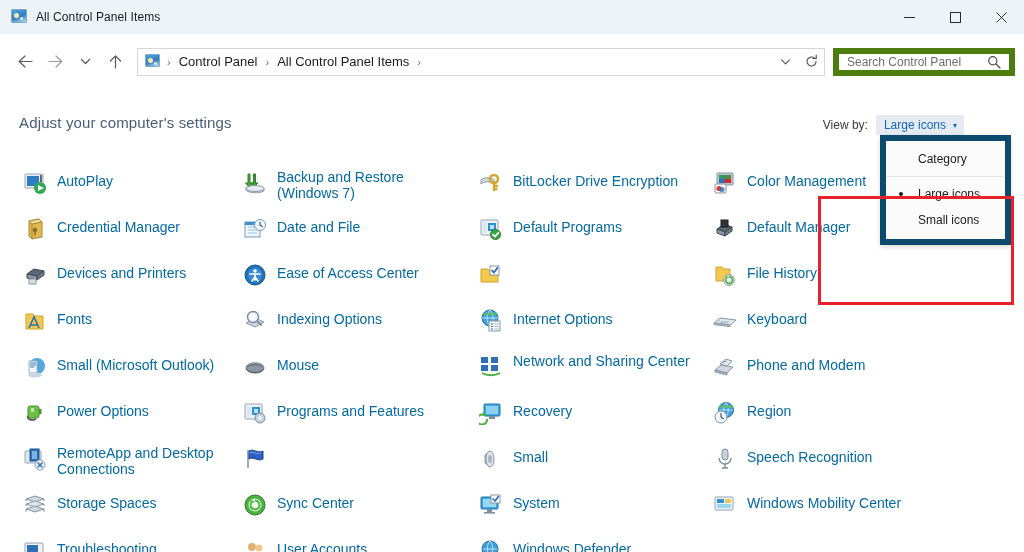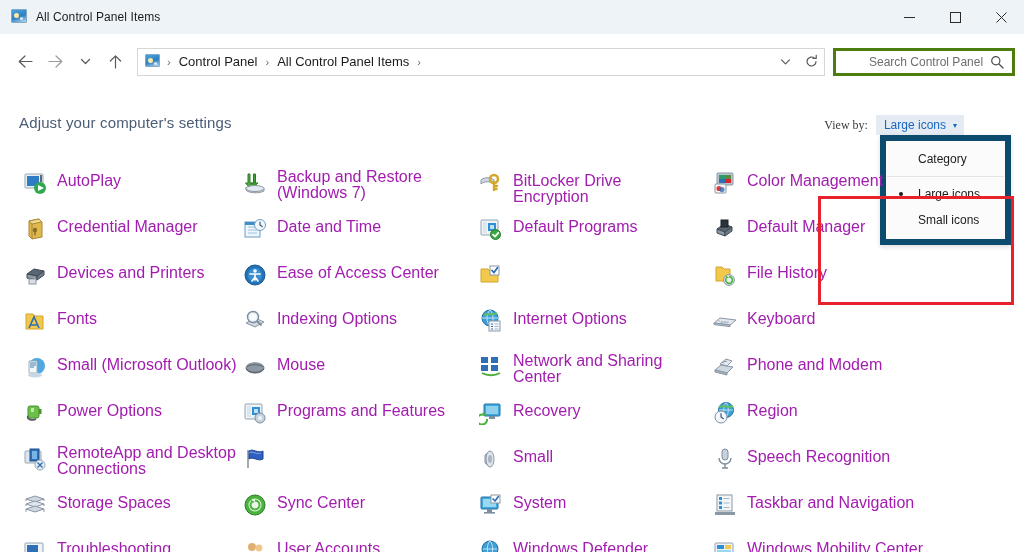--- a/index.html
+++ b/index.html
@@ -73,22 +73,22 @@
   .crumb-sep {
     font-size: 11px; color: #6d6d6d; padding: 0 6px; user-select: none;
   }
   .addr-right { margin-left: auto; display: flex; align-items: center; }
   .addr-chev, .addr-refresh {
     width: 26px; height: 26px; display: flex;
     align-items: center; justify-content: center; color: #555;
   }
   .searchbox {
     margin-left: 8px; width: 182px; height: 28px;
-    border: 3px solid #4d7c0f; background: #fff;
-    display: flex; align-items: center; padding-left: 25px;
+    border: 6px solid #4d7c0f; background: #fff;
+    display: flex; align-items: center;
   }
   .search-text {
     margin-left: 8px; font-size: 12px; color: #6e6e6e; white-space: nowrap;
   }
   .search-icon {
     margin-left: auto; margin-right: 8px; color: #4d4d4d;
     display: flex; align-items: center;
   }
 
   
@@ -98,21 +98,21 @@
   }
   .page-heading {
     position: absolute; left: 19px; top: 16px;
     font-size: 15px; color: #4a5d75; letter-spacing: .15px;
   }
 
   .viewby {
     position: absolute; right: 60px; top: 17px;
     display: flex; align-items: center; height: 20px;
   }
-  .viewby-label { font-size: 12px; color: #3a3a3a; margin-right: 8px; font-family: Liberation Serif, serif; }
+  .viewby-label { font-size: 12px; color: #3a3a3a; margin-right: 8px; }
   .viewby-combo {
     display: flex; align-items: center; height: 20px;
     background: #e5ebf3; padding: 0 7px 0 8px;
   }
   .viewby-value { font-size: 12px; color: #1767c2; }
   .viewby-caret { margin-left: 7px; font-size: 8px; color: #1767c2; }
 
   
   .dropdown {
     position: absolute; left: 880px; top: 37px;
@@ -152,22 +152,22 @@
   .cp-item {
     position: relative; height: 46px;
     display: flex; align-items: flex-start; padding-top: 3px;
   }
   .cp-item .ico {
     width: 26px; height: 26px; flex: none;
     display: flex; align-items: center; justify-content: center;
     margin-top: 1px;
   }
   .cp-item .lbl {
-    margin-left: 9px; font-size: 16px; line-height: 16px;
-    color: #a21caf; padding-top: 4px; max-width: 186px;
+    margin-left: 9px; font-size: 14px; line-height: 16px;
+    color: #0369a1; padding-top: 4px; max-width: 186px;
   }
   .cp-item.two .lbl { padding-top: 0px; }
 
   svg { display: block; }
 </style>
 </head>
 <body>
 
 <div class="titlebar">
   <div class="titlebar-icon">
@@ -412,21 +412,21 @@
       <div class="cp-item">
         <span class="ico">
           <svg width="24" height="24" viewBox="0 0 24 24">
             <rect x="2" y="5" width="15" height="15" fill="#eef5fb" stroke="#6f9ec6"></rect>
             <rect x="2" y="5" width="15" height="3" fill="#3f8ec8"></rect>
             <path d="M5 10 h9 M5 13 h9 M5 16 h9" stroke="#9dc4e0"></path>
             <circle cx="17" cy="8" r="5.5" fill="#f3f7fb" stroke="#6f9ec6"></circle>
             <path d="M17 5 v3 l2.2 1.6" fill="none" stroke="#3a5a72" stroke-width="1.2" stroke-linecap="round"></path>
           </svg>
         </span>
-        <span class="lbl">Date and Time</span>
+        <span class="lbl">Date and File</span>
       </div>
 
       <div class="cp-item">
         <span class="ico">
           <svg width="24" height="24" viewBox="0 0 24 24">
             <circle cx="12" cy="12" r="10" fill="#2272b8" stroke="#17558d"></circle>
             <circle cx="12" cy="12" r="7" fill="#3a8ed0"></circle>
             <circle cx="12" cy="8" r="1.8" fill="#fff"></circle>
             <path d="M7 11 h10 M12 11 v6 M12 14 l-3 4 M12 14 l3 4" stroke="#fff" stroke-width="1.6" stroke-linecap="round"></path>
           </svg>
@@ -700,33 +700,20 @@
         <span class="ico">
           <svg width="24" height="24" viewBox="0 0 24 24">
             <rect x="9" y="2" width="6" height="11" rx="3" fill="#c8d2da" stroke="#7d8f9f"></rect>
             <path d="M6 11 A6 6 0 0 0 18 11" fill="none" stroke="#7d8f9f" stroke-width="1.4"></path>
             <path d="M12 17 v4 M9 21 h6" stroke="#7d8f9f" stroke-width="1.4"></path>
           </svg>
         </span>
         <span class="lbl">Speech Recognition</span>
       </div>
 
-      <div class="cp-item">
-        <span class="ico">
-          <svg width="24" height="24" viewBox="0 0 24 24">
-            <rect x="4" y="2" width="15" height="16" fill="#f4f7fa" stroke="#8a97a4"></rect>
-            <rect x="6" y="4" width="3" height="3" fill="#2f8fd6"></rect>
-            <rect x="6" y="8.5" width="3" height="3" fill="#2f8fd6"></rect>
-            <rect x="6" y="13" width="3" height="3" fill="#2f8fd6"></rect>
-            <path d="M10.5 5.5 h6 M10.5 10 h6 M10.5 14.5 h6" stroke="#aab7c2"></path>
-            <rect x="2" y="19" width="20" height="3" fill="#8a97a4"></rect>
-          </svg>
-        </span>
-        <span class="lbl">Taskbar and Navigation</span>
-      </div>
 
       <div class="cp-item">
         <span class="ico">
           <svg width="24" height="24" viewBox="0 0 24 24">
             <rect x="2" y="4" width="18" height="13" rx="1" fill="#eef3f8" stroke="#93a3b2"></rect>
             <rect x="4" y="6" width="7" height="4" fill="#2f8fd6"></rect>
             <rect x="12" y="6" width="6" height="4" fill="#f2c94c"></rect>
             <rect x="4" y="11" width="14" height="4" fill="#9ad8f2"></rect>
           </svg>
         </span>

